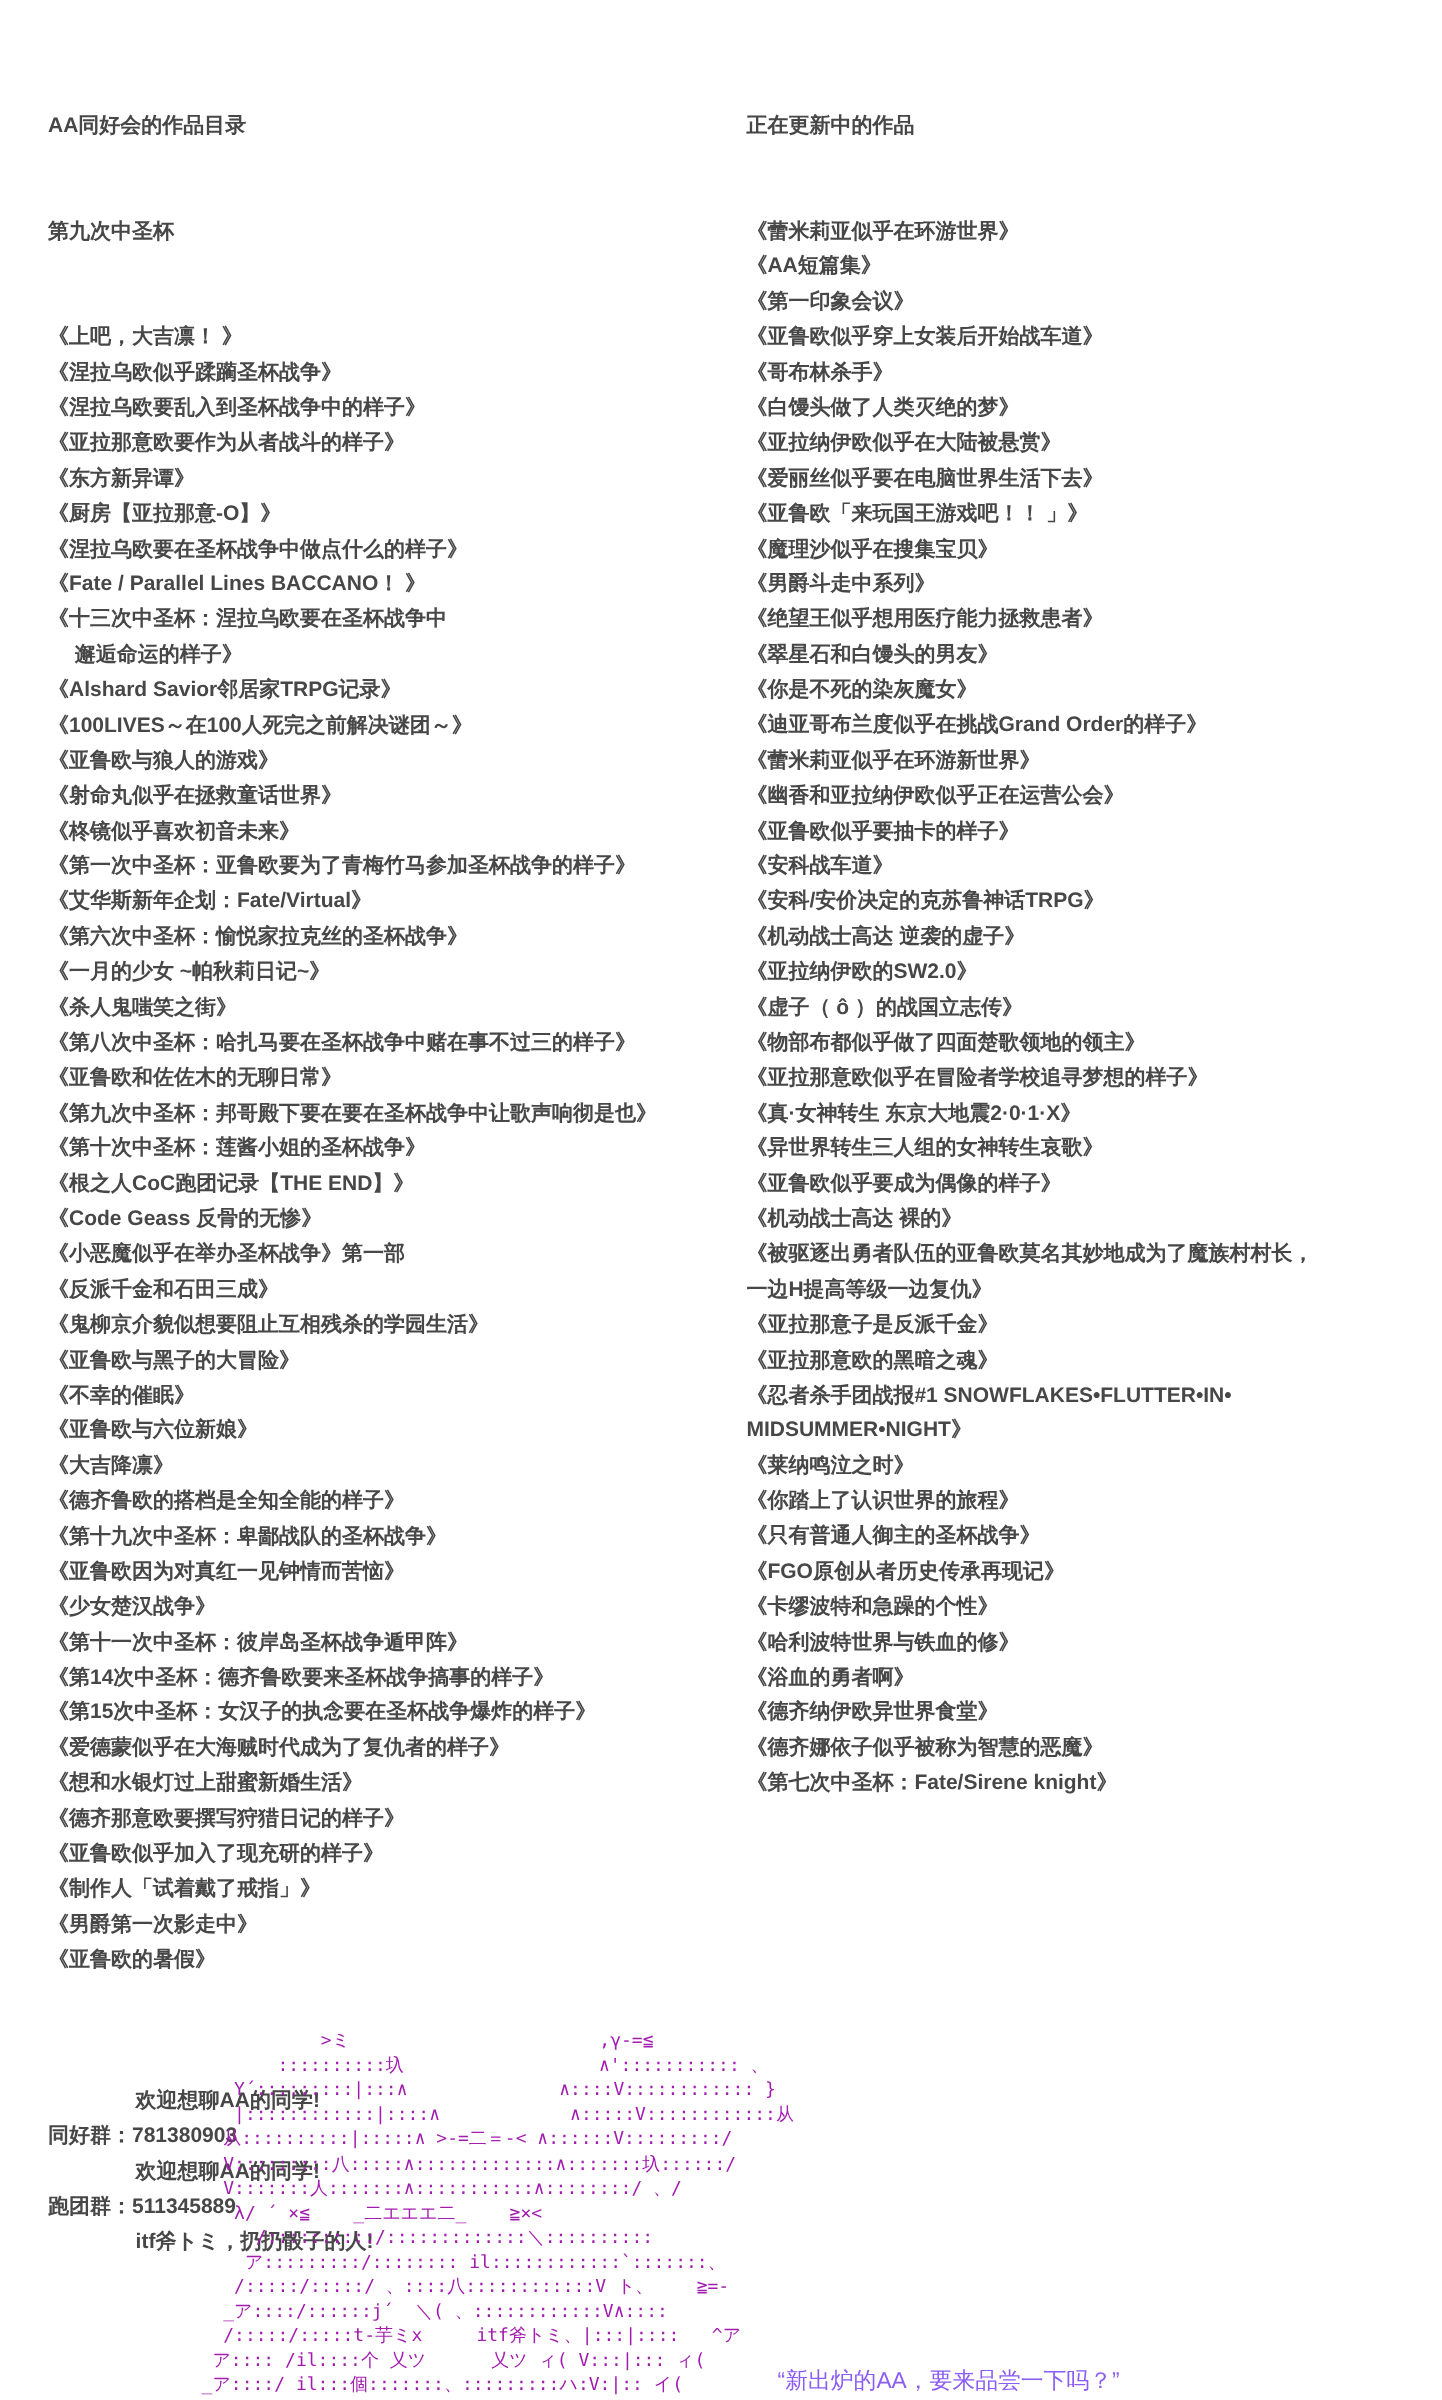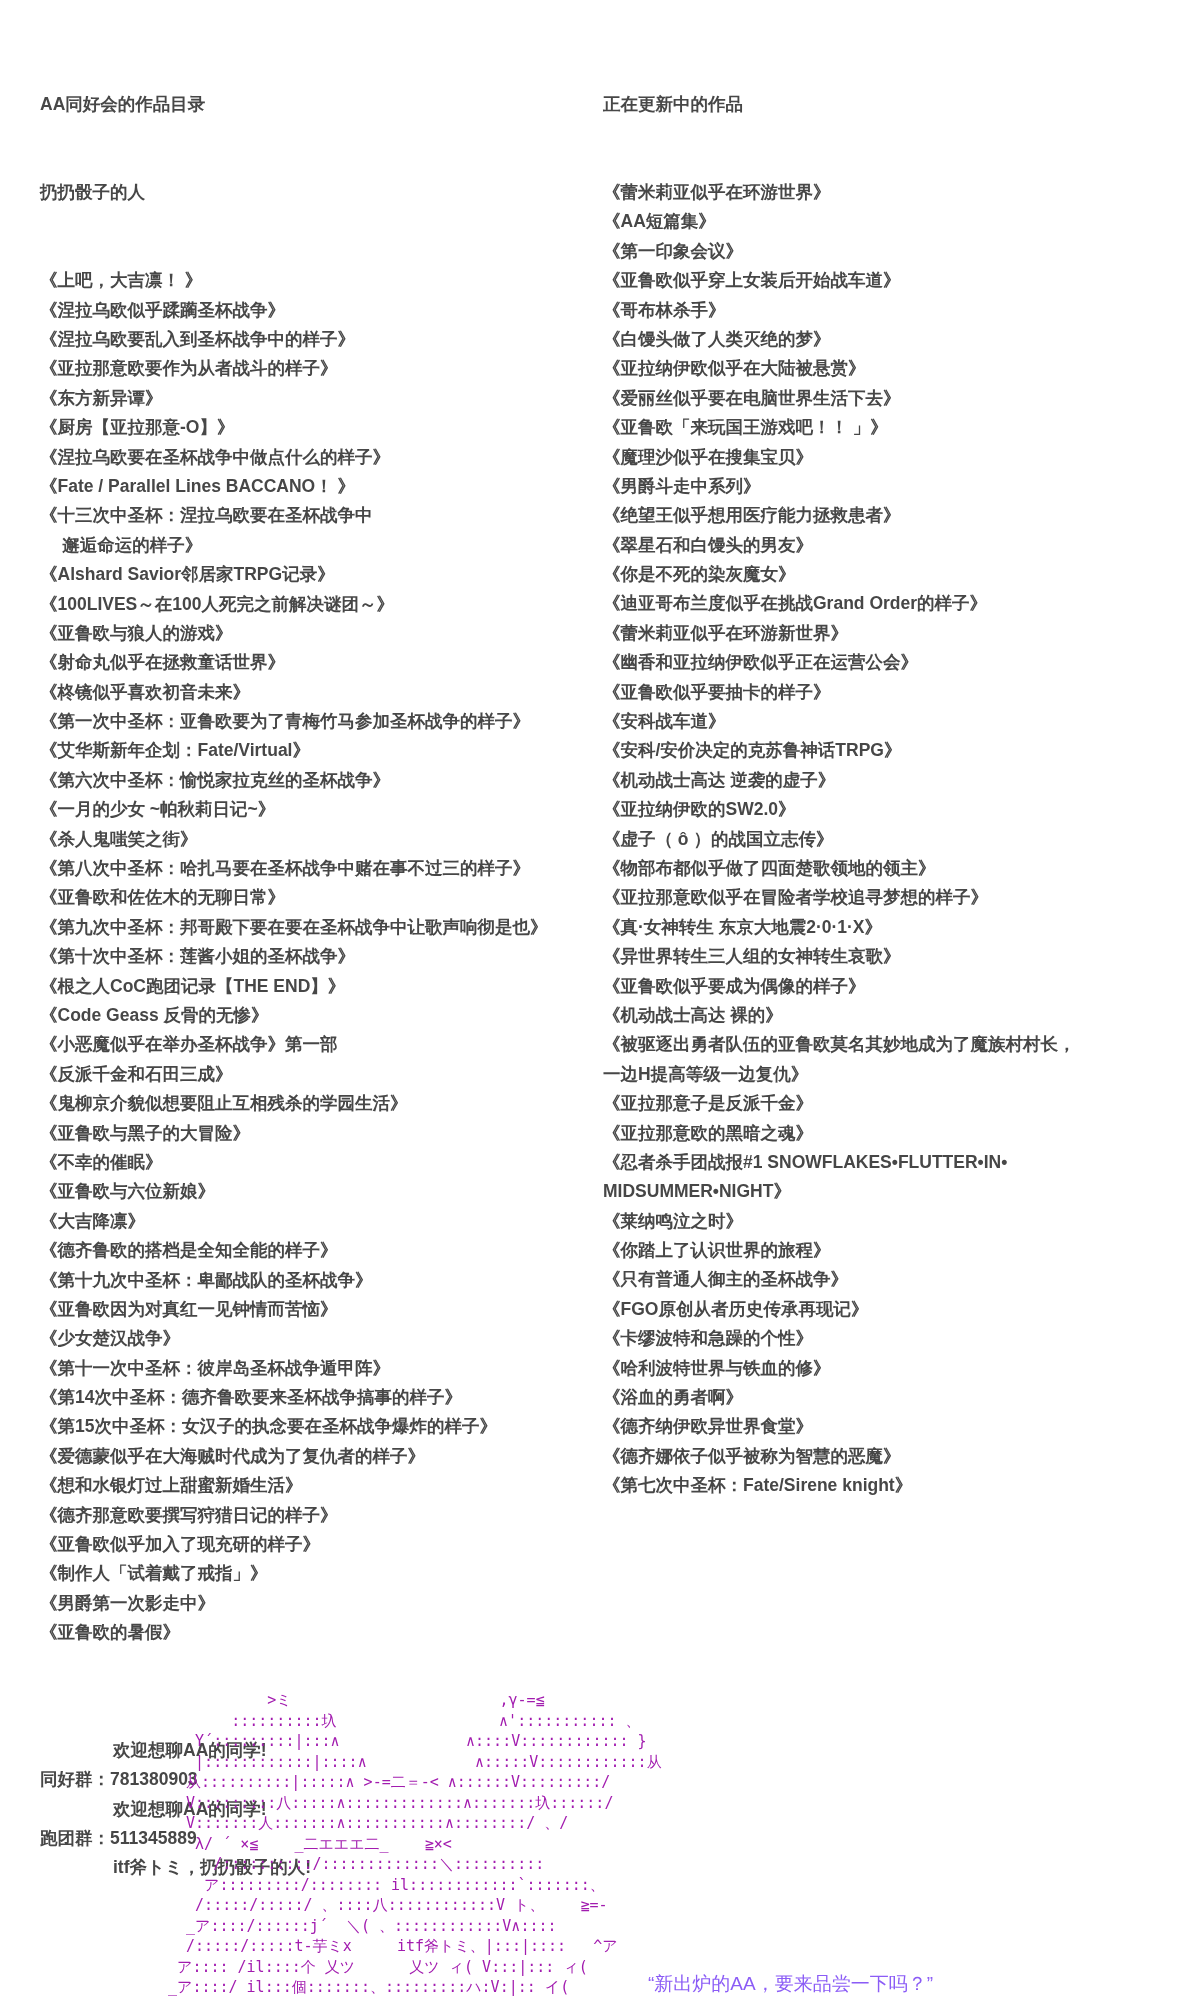--- a/index.html
+++ b/index.html
@@ -13,21 +13,21 @@
   }
   .column{
     position:absolute;
     top:31px;
     font-size:17.5px;
     line-height:29.4px;
     white-space:pre;
     font-weight:bold;
   }
   .col-left{left:40px;}
-  .col-right{left:603px;}
+  .col-right{left:622px;}
   .line{height:29.4px;white-space:pre;}
   .col-title{height:29.4px;white-space:pre;}
   .groups{margin-top:29.4px;}
   .group-row{height:29.4px;white-space:pre;}
   .group-note{height:29.4px;white-space:pre;padding-left:73px;}
   pre.aa{
     position:absolute;
     left:168px;top:1690px;
     margin:0;
     font-family:"DejaVu Sans Mono",monospace;
@@ -41,21 +41,21 @@
     font-size:19px;
     color:#8b5cf6;
     white-space:pre;
   }
 </style>
 </head>
 <body>
 
 <div class="column col-left">
   <div class="col-title">AA同好会的作品目录</div>
-  <div class="col-title">扔扔骰子的人</div>
+  <div class="col-title">第九次中圣杯</div>
   <div><div class="line">《上吧，大吉凛！ 》</div><div class="line">《涅拉乌欧似乎蹂躏圣杯战争》</div><div class="line">《涅拉乌欧要乱入到圣杯战争中的样子》</div><div class="line">《亚拉那意欧要作为从者战斗的样子》</div><div class="line">《东方新异谭》</div><div class="line">《厨房【亚拉那意-O】》</div><div class="line">《涅拉乌欧要在圣杯战争中做点什么的样子》</div><div class="line">《Fate / Parallel Lines BACCANO！ 》</div><div class="line">《十三次中圣杯：涅拉乌欧要在圣杯战争中</div><div class="line">　 邂逅命运的样子》</div><div class="line">《Alshard Savior邻居家TRPG记录》</div><div class="line">《100LIVES～在100人死完之前解决谜团～》</div><div class="line">《亚鲁欧与狼人的游戏》</div><div class="line">《射命丸似乎在拯救童话世界》</div><div class="line">《柊镜似乎喜欢初音未来》</div><div class="line">《第一次中圣杯：亚鲁欧要为了青梅竹马参加圣杯战争的样子》</div><div class="line">《艾华斯新年企划：Fate/Virtual》</div><div class="line">《第六次中圣杯：愉悦家拉克丝的圣杯战争》</div><div class="line">《一月的少女 ~帕秋莉日记~》</div><div class="line">《杀人鬼嗤笑之街》</div><div class="line">《第八次中圣杯：哈扎马要在圣杯战争中赌在事不过三的样子》</div><div class="line">《亚鲁欧和佐佐木的无聊日常》</div><div class="line">《第九次中圣杯：邦哥殿下要在要在圣杯战争中让歌声响彻是也》</div><div class="line">《第十次中圣杯：莲酱小姐的圣杯战争》</div><div class="line">《根之人CoC跑团记录【THE END】》</div><div class="line">《Code Geass 反骨的无惨》</div><div class="line">《小恶魔似乎在举办圣杯战争》第一部</div><div class="line">《反派千金和石田三成》</div><div class="line">《鬼柳京介貌似想要阻止互相残杀的学园生活》</div><div class="line">《亚鲁欧与黑子的大冒险》</div><div class="line">《不幸的催眠》</div><div class="line">《亚鲁欧与六位新娘》</div><div class="line">《大吉降凛》</div><div class="line">《德齐鲁欧的搭档是全知全能的样子》</div><div class="line">《第十九次中圣杯：卑鄙战队的圣杯战争》</div><div class="line">《亚鲁欧因为对真红一见钟情而苦恼》</div><div class="line">《少女楚汉战争》</div><div class="line">《第十一次中圣杯：彼岸岛圣杯战争遁甲阵》</div><div class="line">《第14次中圣杯：德齐鲁欧要来圣杯战争搞事的样子》</div><div class="line">《第15次中圣杯：女汉子的执念要在圣杯战争爆炸的样子》</div><div class="line">《爱德蒙似乎在大海贼时代成为了复仇者的样子》</div><div class="line">《想和水银灯过上甜蜜新婚生活》</div><div class="line">《德齐那意欧要撰写狩猎日记的样子》</div><div class="line">《亚鲁欧似乎加入了现充研的样子》</div><div class="line">《制作人「试着戴了戒指」》</div><div class="line">《男爵第一次影走中》</div><div class="line">《亚鲁欧的暑假》</div></div>
   <div class="groups"><div class="group-note">欢迎想聊AA的同学!</div><div class="group-row"><span>同好群：</span><span>781380903</span></div><div class="group-note">欢迎想聊AA的同学!</div><div class="group-row"><span>跑团群：</span><span>511345889</span></div><div class="group-note">itf斧トミ，扔扔骰子的人!</div></div>
 </div>
 
 <div class="column col-right">
   <div class="col-title">正在更新中的作品</div>
   <div><div class="line">《蕾米莉亚似乎在环游世界》</div><div class="line">《AA短篇集》</div><div class="line">《第一印象会议》</div><div class="line">《亚鲁欧似乎穿上女装后开始战车道》</div><div class="line">《哥布林杀手》</div><div class="line">《白馒头做了人类灭绝的梦》</div><div class="line">《亚拉纳伊欧似乎在大陆被悬赏》</div><div class="line">《爱丽丝似乎要在电脑世界生活下去》</div><div class="line">《亚鲁欧「来玩国王游戏吧！！ 」》</div><div class="line">《魔理沙似乎在搜集宝贝》</div><div class="line">《男爵斗走中系列》</div><div class="line">《绝望王似乎想用医疗能力拯救患者》</div><div class="line">《翠星石和白馒头的男友》</div><div class="line">《你是不死的染灰魔女》</div><div class="line">《迪亚哥布兰度似乎在挑战Grand Order的样子》</div><div class="line">《蕾米莉亚似乎在环游新世界》</div><div class="line">《幽香和亚拉纳伊欧似乎正在运营公会》</div><div class="line">《亚鲁欧似乎要抽卡的样子》</div><div class="line">《安科战车道》</div><div class="line">《安科/安价决定的克苏鲁神话TRPG》</div><div class="line">《机动战士高达 逆袭的虚子》</div><div class="line">《亚拉纳伊欧的SW2.0》</div><div class="line">《虚子（ ô ）的战国立志传》</div><div class="line">《物部布都似乎做了四面楚歌领地的领主》</div><div class="line">《亚拉那意欧似乎在冒险者学校追寻梦想的样子》</div><div class="line">《真·女神转生 东京大地震2·0·1·X》</div><div class="line">《异世界转生三人组的女神转生哀歌》</div><div class="line">《亚鲁欧似乎要成为偶像的样子》</div><div class="line">《机动战士高达 裸的》</div><div class="line">《被驱逐出勇者队伍的亚鲁欧莫名其妙地成为了魔族村村长，</div><div class="line">一边H提高等级一边复仇》</div><div class="line">《亚拉那意子是反派千金》</div><div class="line">《亚拉那意欧的黑暗之魂》</div><div class="line">《忍者杀手团战报#1 SNOWFLAKES•FLUTTER•IN•</div><div class="line">MIDSUMMER•NIGHT》</div><div class="line">《莱纳鸣泣之时》</div><div class="line">《你踏上了认识世界的旅程》</div><div class="line">《只有普通人御主的圣杯战争》</div><div class="line">《FGO原创从者历史传承再现记》</div><div class="line">《卡缪波特和急躁的个性》</div><div class="line">《哈利波特世界与铁血的修》</div><div class="line">《浴血的勇者啊》</div><div class="line">《德齐纳伊欧异世界食堂》</div><div class="line">《德齐娜依子似乎被称为智慧的恶魔》</div><div class="line">《第七次中圣杯：Fate/Sirene knight》</div></div>
 </div>
 
 <pre class="aa">           &gt;ミ                       ,γ-=≦

